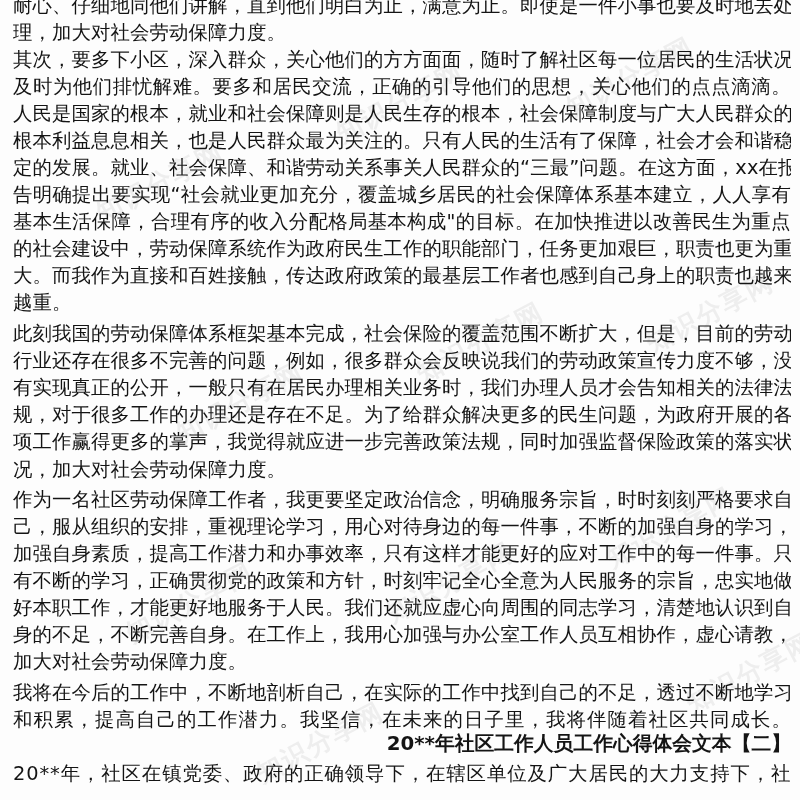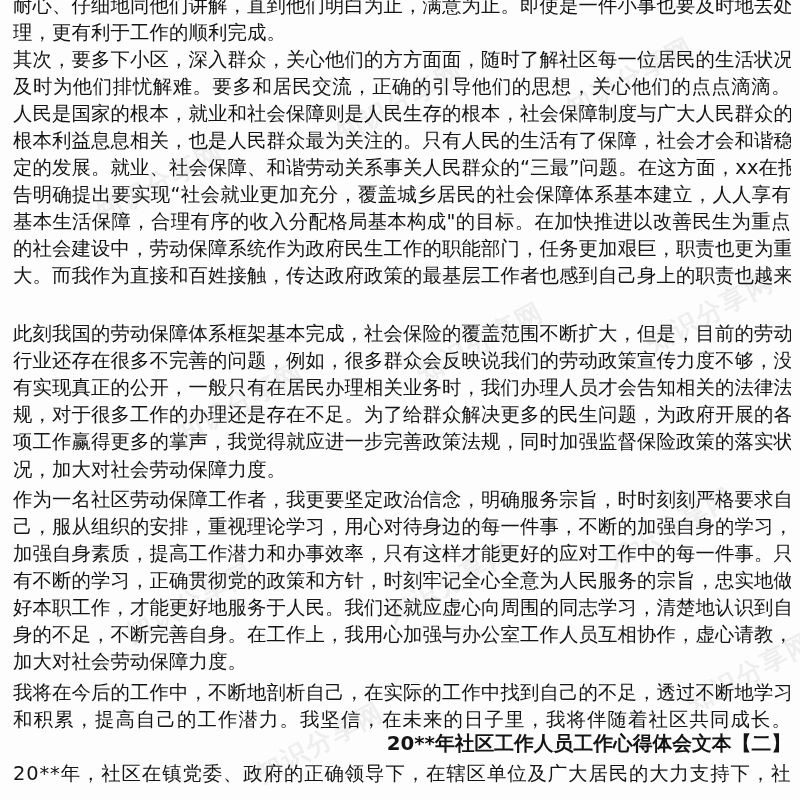--- a/index.html
+++ b/index.html
@@ -132,21 +132,21 @@
         <span>小</span>
         <span>事</span>
         <span>也</span>
         <span>要</span>
         <span>及</span>
         <span>时</span>
         <span>地</span>
         <span>去</span>
         <span>处</span>
       </div>
-      <div class="line" style="top: 19px;">理，更有利于工作的顺利完成。</div>
+      <div class="line" style="top: 19px;">理，加大对社会劳动保障力度。</div>
       <div class="line just" style="top: 46px;">
         <span>其</span>
         <span>次</span>
         <span>，</span>
         <span>要</span>
         <span>多</span>
         <span>下</span>
         <span>小</span>
         <span>区</span>
         <span>，</span>
@@ -513,20 +513,21 @@
         <span>己</span>
         <span>身</span>
         <span>上</span>
         <span>的</span>
         <span>职</span>
         <span>责</span>
         <span>也</span>
         <span>越</span>
         <span>来</span>
       </div>
+      <div class="line" style="top: 289px;">越重。</div>
       <div class="line just" style="top: 320px;">
         <span>此</span>
         <span>刻</span>
         <span>我</span>
         <span>国</span>
         <span>的</span>
         <span>劳</span>
         <span>动</span>
         <span>保</span>
         <span>障</span>

